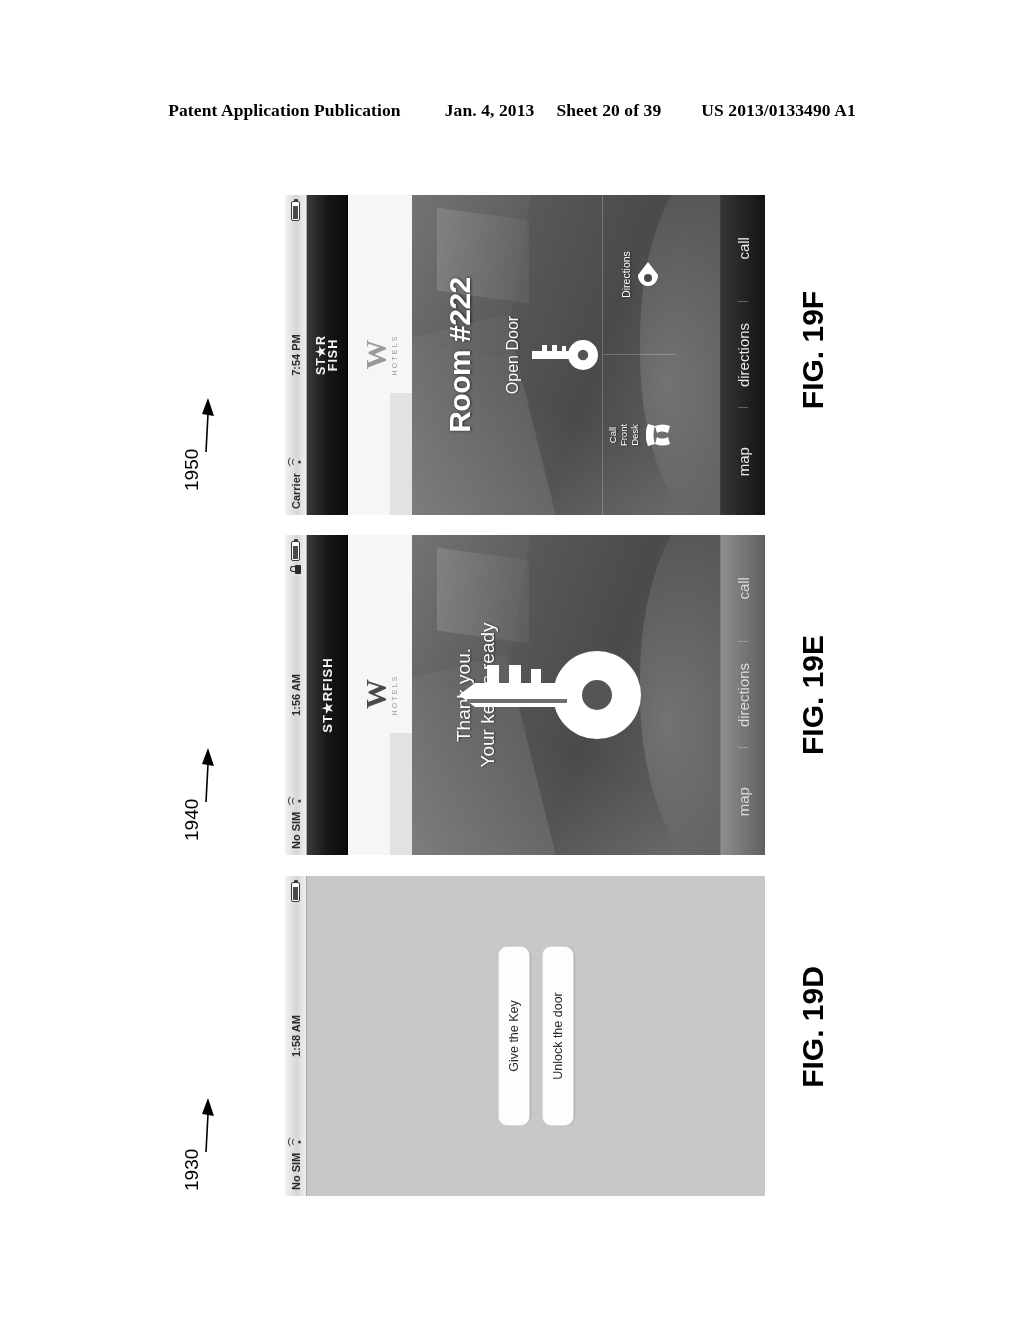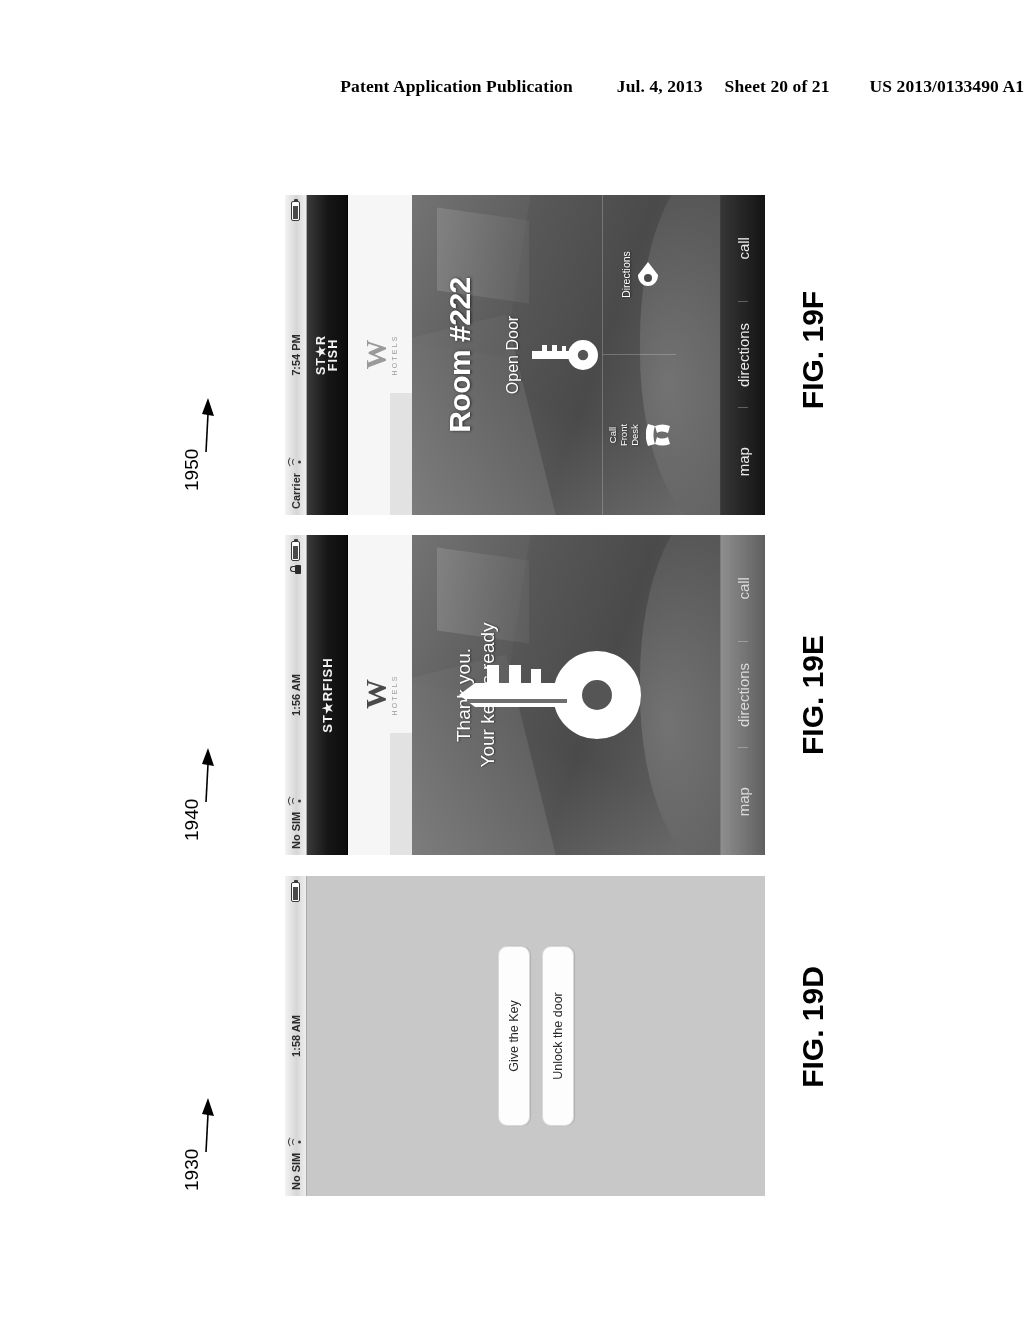--- a/index.html
+++ b/index.html
@@ -12,25 +12,25 @@
     width: 1024px;
     height: 1320px;
     position: relative;
     font-family: "Liberation Serif", serif;
     overflow: hidden;
   }
 
   
   .page-header {
     position: absolute;
-    top: 76px;
+    top: 100px;
     left: 0;
     width: 1024px;
     display: flex;
-    justify-content: flex-end;
+    justify-content: center;
     align-items: baseline;
     font-family: "Liberation Serif", serif;
     font-weight: bold;
     font-size: 17.5px;
     color: #000;
     letter-spacing: 0.1px;
     white-space: nowrap;
   }
   .page-header .hdr-pub   { margin-right: 44px; }
   .page-header .hdr-date  { margin-right: 22px; }
@@ -299,22 +299,22 @@
     white-space: nowrap;
   }
   .leader { position: absolute; }
   .leader svg { display:block; overflow: visible; }
 </style>
 </head>
 <body>
 
 <div class="page-header">
   <span class="hdr-pub">Patent Application Publication</span>
-  <span class="hdr-date">Jul. 4, 2013</span>
-  <span class="hdr-sheet">Sheet 20 of 21</span>
+  <span class="hdr-date">Jan. 4, 2013</span>
+  <span class="hdr-sheet">Sheet 20 of 39</span>
   <span class="hdr-num">US 2013/0133490 A1</span>
 </div>
 
 <div class="stage">
 
   <div class="fig-block">
     <div class="phone-rot" style="left:285px; top:515px;">
       <div class="phone" style="width:320px; height:480px; display:flex; flex-direction:column;">
 
         <div class="statusbar">

